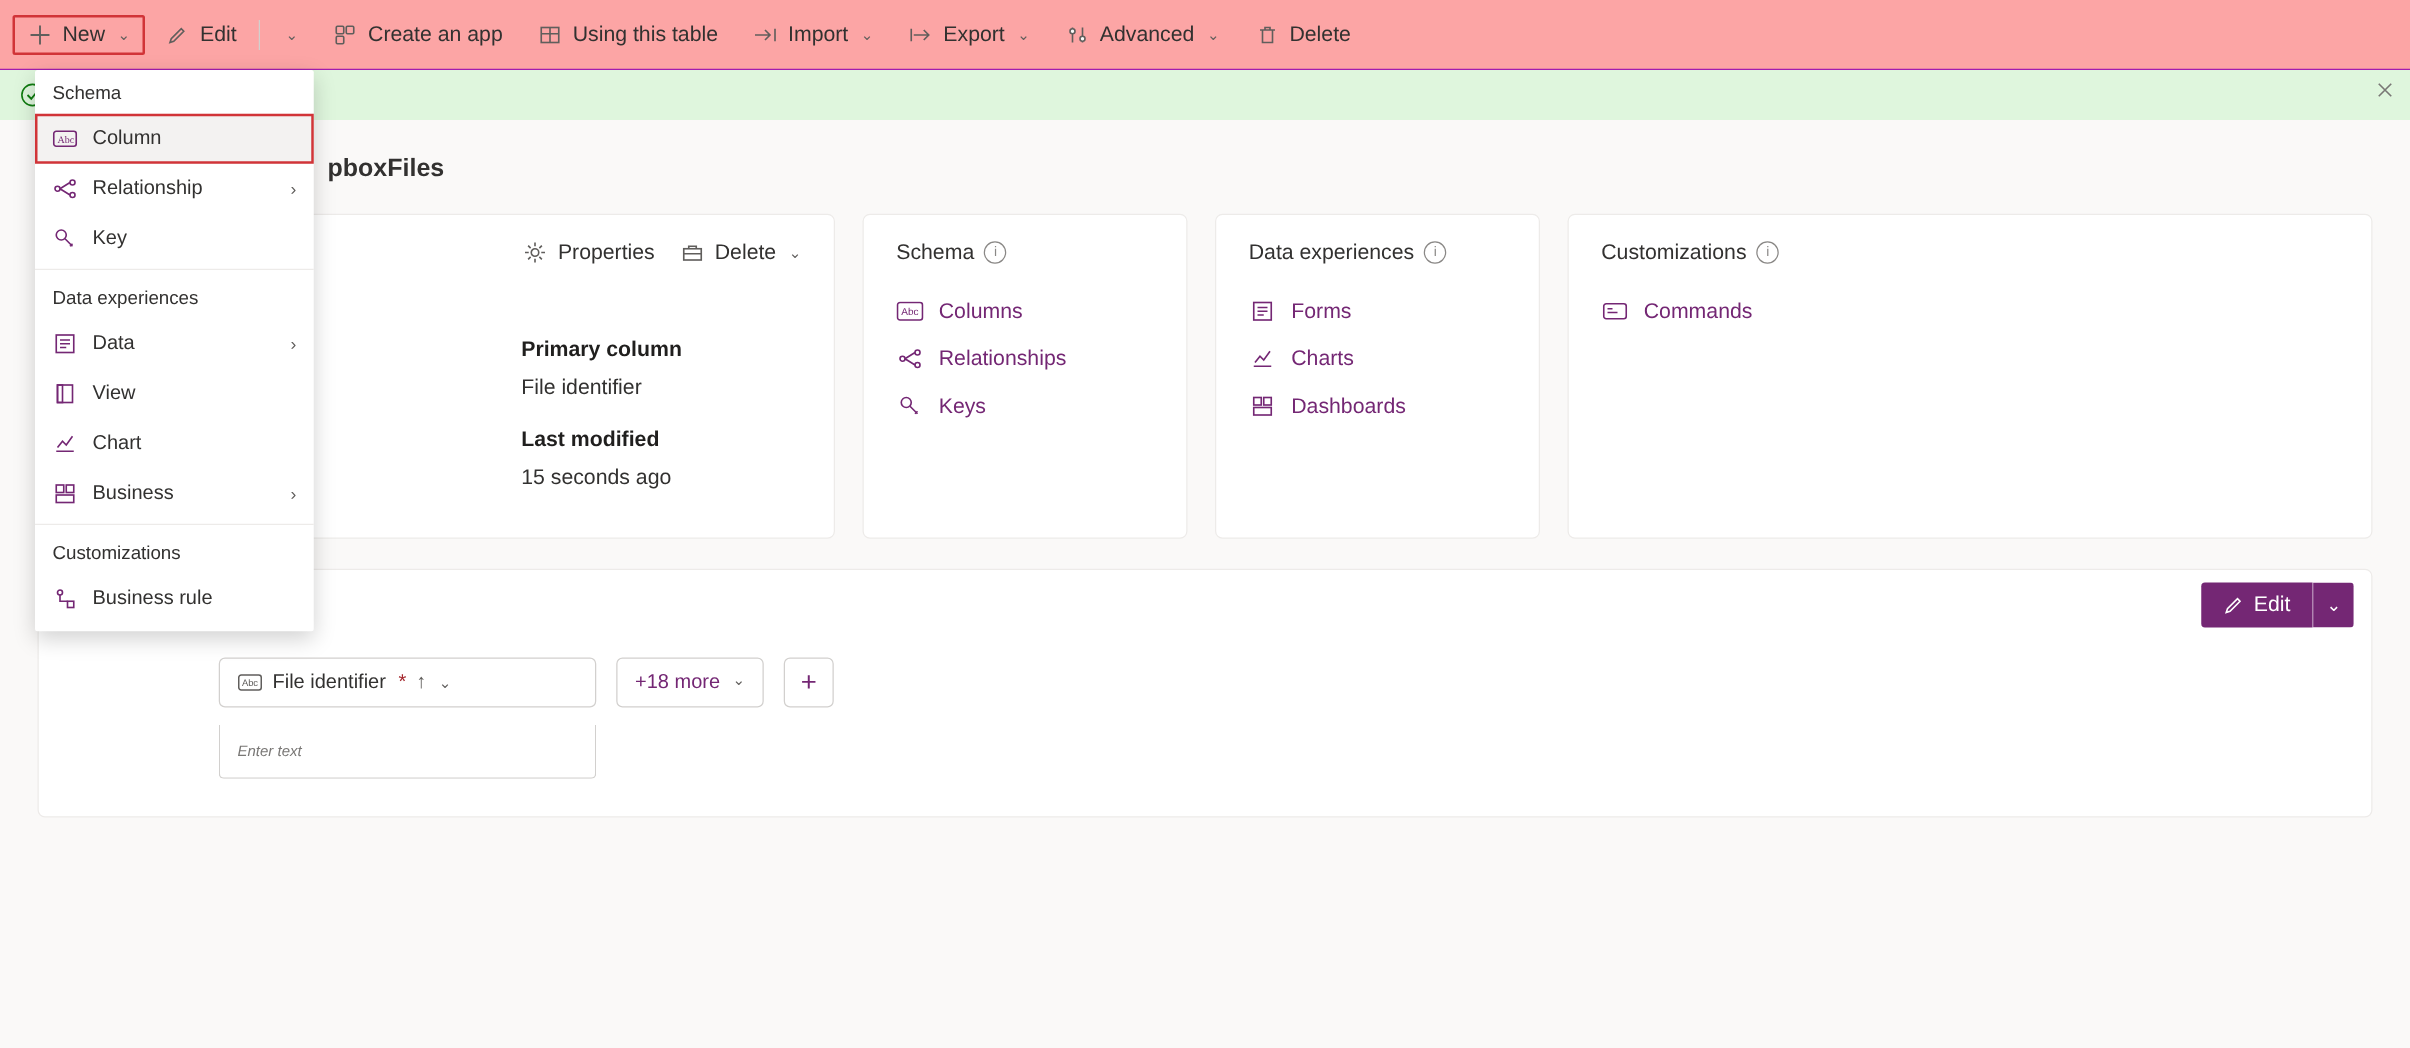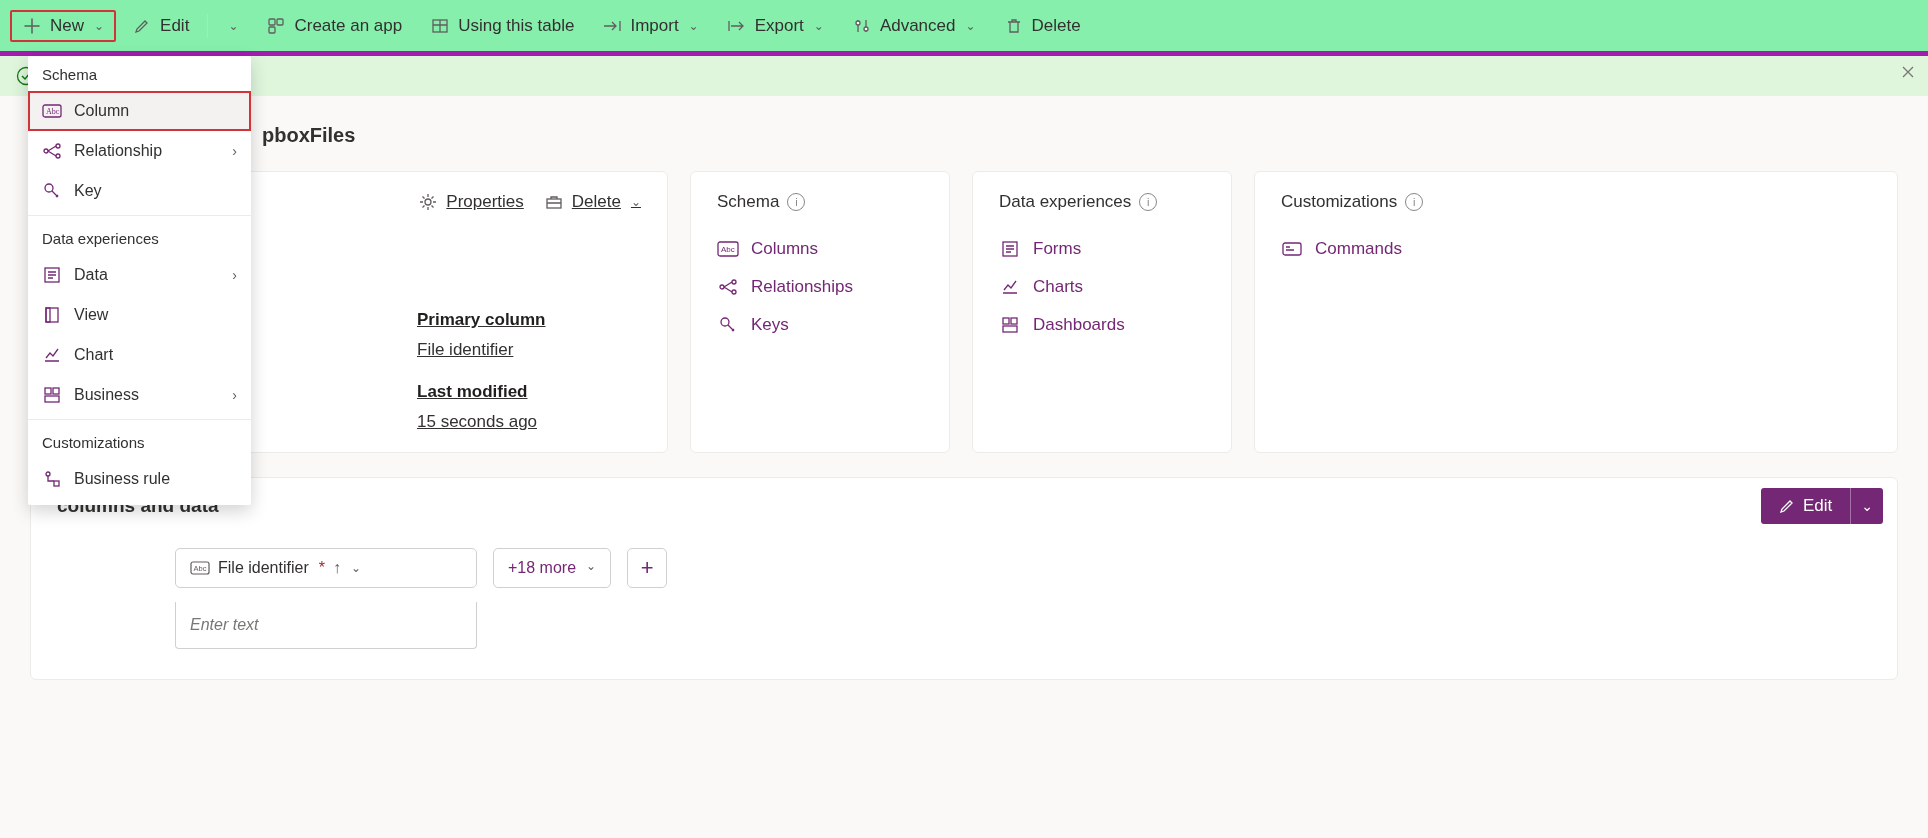--- a/index.html
+++ b/index.html
@@ -9,22 +9,22 @@
     color: #323130;
     background: #faf9f8;
     width: 1928px;
     height: 838px;
     overflow: hidden;
   }
 
   
   .toolbar {
     height: 56px;
-    background: #86efac;
-    border-bottom: 5px solid #a21caf;
+    background: #fca5a5;
+    border-bottom: 1px solid #a21caf;
     display: flex;
     align-items: center;
     padding: 0 10px;
     gap: 4px;
   }
   .tb-btn {
     display: inline-flex;
     align-items: center;
     gap: 8px;
     padding: 6px 12px;
@@ -97,38 +97,38 @@
   .cards-row {
     display:flex; gap:22px;
   }
   .card {
     background:#fff;
     border:1px solid #edebe9;
     border-radius:6px;
     padding:20px 26px;
     min-height:260px;
   }
-  .card.main { flex:0 0 638px;text-decoration:underline; }
+  .card.main { flex:0 0 638px; }
   .card.sm  { flex:0 0 260px; }
   .card.de  { flex:0 0 260px; }
 
   .card-header {
     display:flex; align-items:center; justify-content:flex-end; gap:20px;
     font-size:17px; color:#323130; margin-bottom:18px;
   }
   .card-title-hdr { font-size:17px; font-weight:400; margin-right:auto; display:flex; align-items:center; gap:8px;}
   .info-icon { width:18px;height:18px;border:1.3px solid #8a8886;border-radius:50%;display:inline-flex;align-items:center;justify-content:center;font-size:11px;color:#8a8886;}
   .card-link {
     display:flex;align-items:center;gap:12px;color:#742774;font-size:17px;padding:8px 0;cursor:pointer;
   }
   .card-link .ic{ width:22px;height:22px;display:inline-flex;align-items:center;justify-content:center;color:#742774;}
 
   .main-body { display:flex; gap:80px; padding-top:40px;}
   .main-col { display:flex; flex-direction:column; gap:10px; font-size:17px;}
-  .main-col .lbl { font-weight:600; color:#201f1e;margin-top:40px;}
+  .main-col .lbl { font-weight:600; color:#201f1e;}
   .main-col .val { color:#323130;}
 
   .hdr-act { display:inline-flex; align-items:center; gap:8px; color:#323130; font-size:17px; cursor:pointer;}
   .hdr-act .ic{ color:#605e5c;}
 
   
   .cols-section{
     background:#fff;
     border:1px solid #edebe9;
     border-radius:6px;
@@ -153,21 +153,21 @@
   .col-pill{
     border:1px solid #d2d0ce;border-radius:5px;padding:10px 14px;display:inline-flex;align-items:center;gap:8px;
     font-size:16px;cursor:pointer;background:#fff;
   }
   .col-pill .req{ color:#a4262c; margin-left:2px;}
   .more-pill{ border:1px solid #d2d0ce;border-radius:5px;padding:10px 14px;color:#742774;font-size:16px;display:inline-flex;align-items:flex-start;gap:8px;cursor:pointer;}
   .add-col{ width:40px;height:40px;border:1px solid #d2d0ce;border-radius:5px;display:inline-flex;align-items:center;justify-content:center;color:#742774;font-size:22px;cursor:pointer;}
   .entry-row{ margin-top:14px;margin-left:118px;}
   .entry-cell{
     width:302px;border:1px solid #d2d0ce;border-top:none;border-radius:0 0 4px 4px;
-    padding:14px 14px;color:#797775;font-size:16px;
+    padding:14px 14px;color:#797775;font-size:12px;
   }
 
   svg { display:block; }
 </style>
 </head>
 <body>
 
 <div class="toolbar">
   <button class="tb-btn new-highlight">
     <span class="tb-icon">

